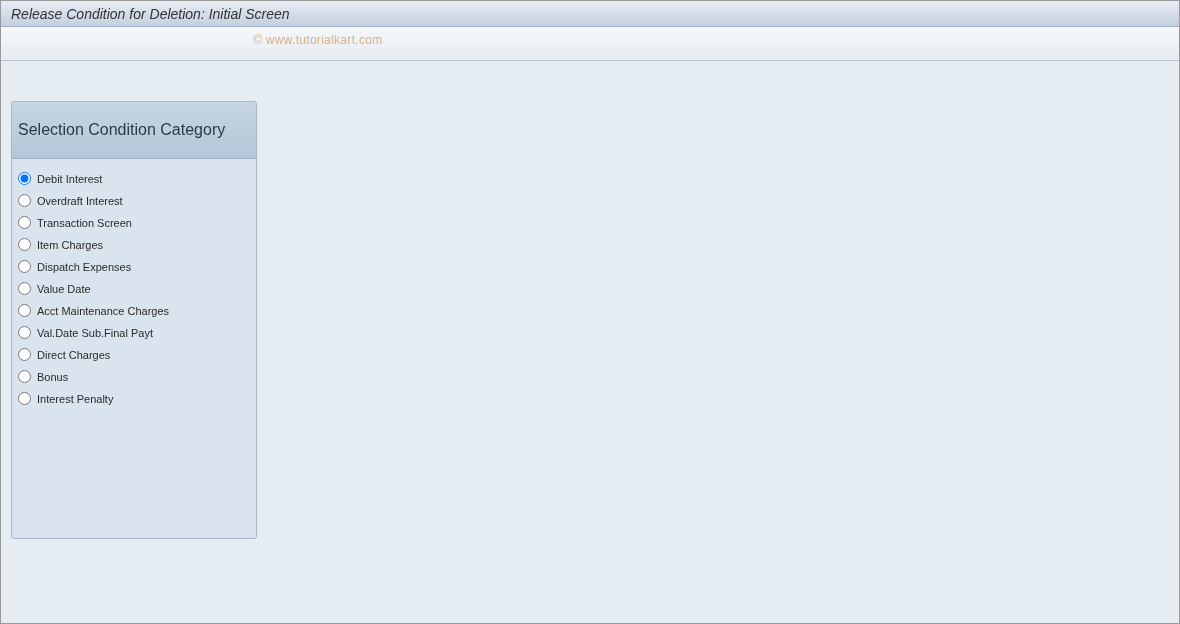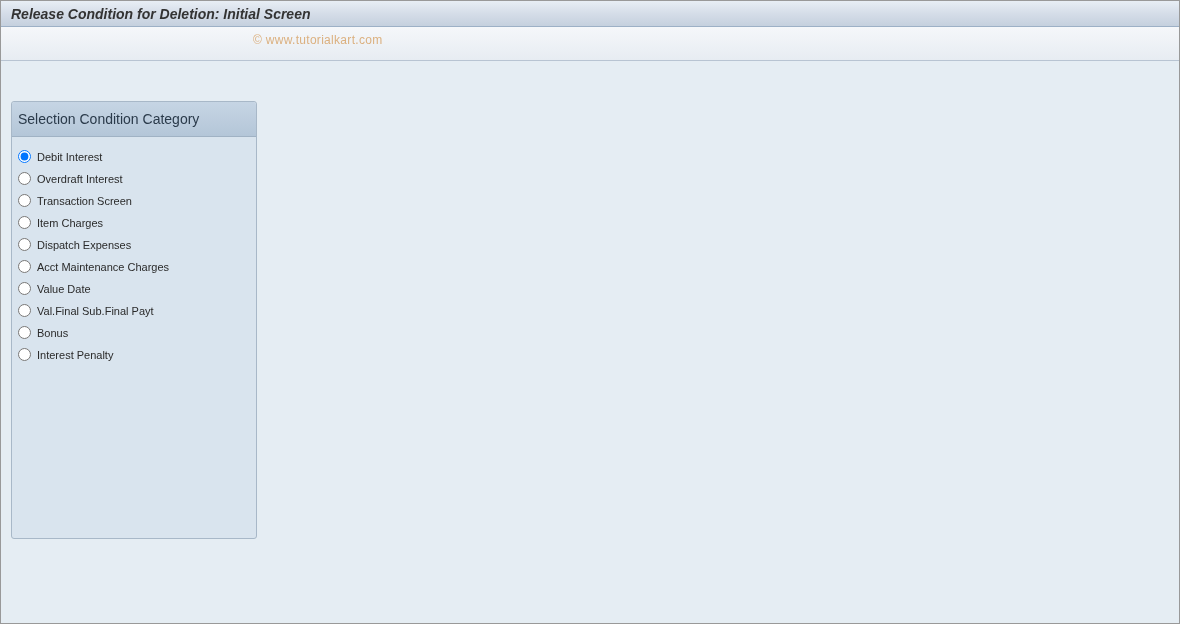--- a/index.html
+++ b/index.html
@@ -19,21 +19,21 @@
     .title-bar {
       height: 26px;
       background: linear-gradient(to bottom, #e8eef5 0%, #d5dde8 50%, #c5d0de 100%);
       border-bottom: 1px solid #9db0c6;
       padding: 4px 10px;
       display: flex;
       align-items: center;
     }
     .title-text {
       font-size: 14px;
-      font-weight: bold;
+      font-weight: normal;
       font-style: italic;
       color: #333;
     }
     .toolbar-area {
       height: 34px;
       background: linear-gradient(to bottom, #f5f7fa 0%, #e7ecf2 100%);
       border-bottom: 1px solid #b8c4d2;
       position: relative;
     }
     .watermark {
@@ -84,22 +84,22 @@
     .group-box {
       width: 246px;
       background: #d9e4ee;
       border: 1px solid #a8b8c8;
       border-radius: 3px;
       height: 438px;
     }
     .group-header {
       background: linear-gradient(to bottom, #c6d5e4 0%, #b4c6d8 100%);
       border-bottom: 1px solid #a0b2c4;
-      padding: 9px 6px;
-      font-size: 14px;
+      padding: 19px 6px;
+      font-size: 16px;
       color: #2a3a4a;
       border-radius: 3px 3px 0 0;
     }
     .radio-list {
       padding: 4px 6px;
     }
     .radio-row {
       display: flex;
       align-items: flex-end;
       height: 22px;
@@ -147,30 +147,34 @@
         </div>
         <div class="radio-row">
           <input type="radio" name="condcat" id="opt5" style="">
           <label for="opt5">Item Charges</label>
         </div>
         <div class="radio-row">
           <input type="radio" name="condcat" id="opt6" style="">
           <label for="opt6">Dispatch Expenses</label>
         </div>
         <div class="radio-row">
+          <input type="radio" name="condcat" id="opt8" style="">
+          <label for="opt8">Value Date</label>
+        </div>
+        <div class="radio-row">
           <input type="radio" name="condcat" id="opt7" style="">
           <label for="opt7">Acct Maintenance Charges</label>
         </div>
         <div class="radio-row">
-          <input type="radio" name="condcat" id="opt8" style="">
-          <label for="opt8">Value Date</label>
+          <input type="radio" name="condcat" id="opt9" style="">
+          <label for="opt9">Val.Date Sub.Final Payt</label>
         </div>
         <div class="radio-row">
-          <input type="radio" name="condcat" id="opt9" style="">
-          <label for="opt9">Val.Final Sub.Final Payt</label>
+          <input type="radio" name="condcat" id="opt10" style="">
+          <label for="opt10">Direct Charges</label>
         </div>
         <div class="radio-row">
           <input type="radio" name="condcat" id="opt13" style="">
           <label for="opt13">Bonus</label>
         </div>
         <div class="radio-row">
           <input type="radio" name="condcat" id="opt12" style="">
           <label for="opt12">Interest Penalty</label>
         </div>
       </div>

